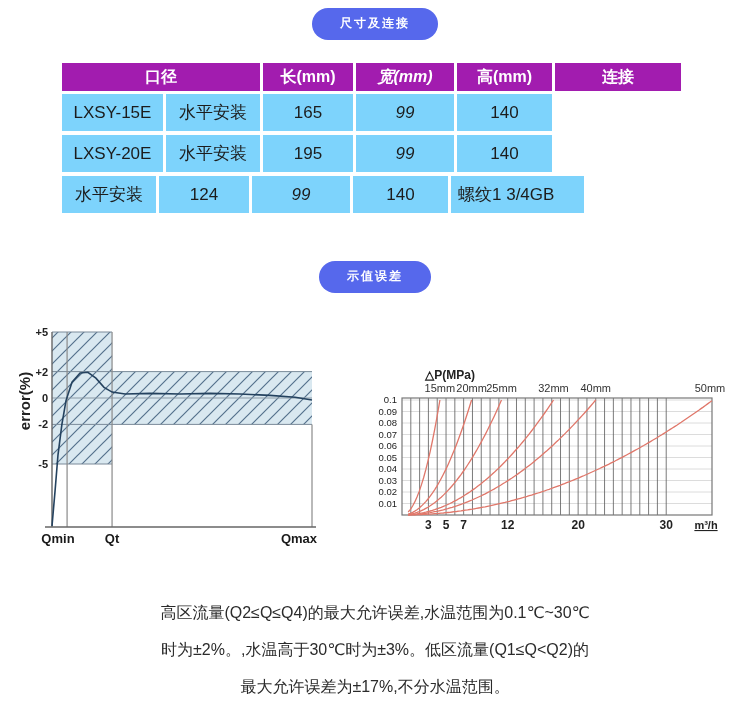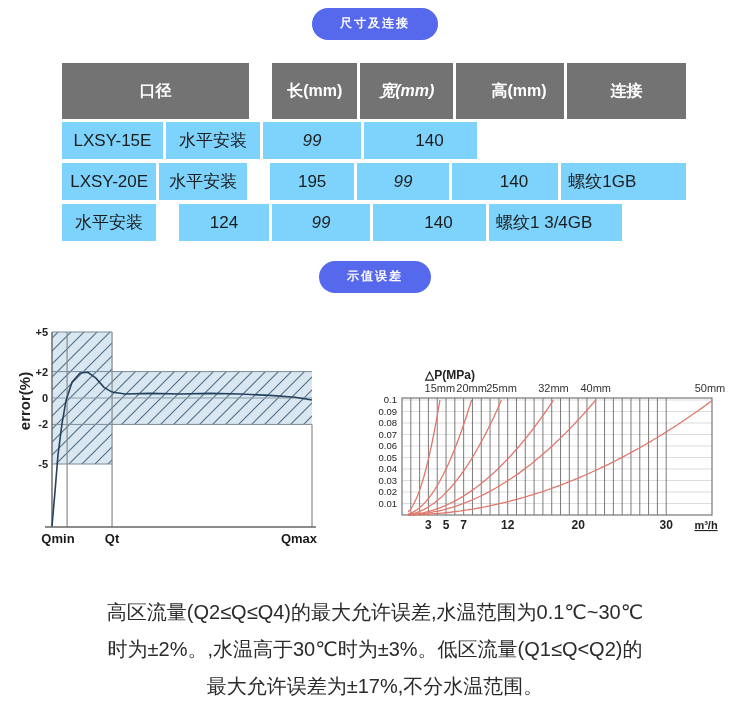--- a/index.html
+++ b/index.html
@@ -6,33 +6,33 @@
   body{font-family:"Liberation Sans","DejaVu Sans",sans-serif;}
   #page{position:relative;width:750px;height:713px;background:#fff;overflow:hidden;}
 
   .badge-row{position:absolute;left:0;width:750px;display:flex;justify-content:center;}
   .pill{background:#5668ec;color:#fff;font-size:12px;font-weight:bold;letter-spacing:2px;
         padding:5px 28px 6px 28px;border-radius:19px;line-height:21px;}
 
   
   .spec-table{position:absolute;left:62px;top:63px;width:624px;font-size:17px;color:#1c1c1c;}
   .t-head{display:flex;margin-bottom:3px;}
-  .t-head .cell{background:#737373;color:#fff;font-weight:bold;font-size:16px;
-                display:flex;align-items:center;justify-content:center;height:56px;}
+  .t-head .cell{background:#a21caf;color:#fff;font-weight:bold;font-size:16px;
+                display:flex;align-items:center;justify-content:center;height:28px;}
   .t-row{display:flex;margin-bottom:4px;}
   .t-row .cell{background:#7dd3fc;display:flex;align-items:center;justify-content:center;height:37px;}
   .cell{margin-right:3px;}
   .cell:last-child{margin-right:0;}
   .c-span{width:198px;}
-  .c1{width:101px;} .c2{width:94px;} .c3{width:90px;margin-left:20px;} .c4{width:98px;font-style:italic;} .c5{width:95px;padding-left:18px;}
+  .c1{width:101px;} .c2{width:94px;} .c3{width:90px;} .c4{width:98px;font-style:italic;} .c5{width:95px;}
   .c6{width:126px;justify-content:flex-start !important;padding-left:7px;}
 
   .chart-svg{position:absolute;}
   .footer-text{position:absolute;left:10px;top:594px;width:730px;text-align:center;
-               font-size:20px;line-height:37px;color:#2b2b2b;}
+               font-size:16px;line-height:37px;color:#2b2b2b;}
 </style>
 </head>
 <body>
 
 <div id="page">
 
   <div class="badge-row" style="top:8px;">
     <div class="pill">尺寸及连接</div>
   </div>
 
@@ -40,30 +40,30 @@
     <div class="t-head">
       <div class="cell c-span">口径</div>
       <div class="cell c3">长(mm)</div>
       <div class="cell c4">宽(mm)</div>
       <div class="cell c5">高(mm)</div>
       <div class="cell c6" style="justify-content:center !important;padding-left:0;">连接</div>
     </div>
     <div class="t-row">
       <div class="cell c1">LXSY-15E</div>
       <div class="cell c2">水平安装</div>
+      <div class="cell c3">165</div>
       <div class="cell c4">99</div>
       <div class="cell c5">140</div>
     </div>
     <div class="t-row">
       <div class="cell c1">LXSY-20E</div>
       <div class="cell c2">水平安装</div>
       <div class="cell c3">195</div>
       <div class="cell c4">99</div>
       <div class="cell c5">140</div>
-      <div class="cell c6">螺纹1GB</div>
     </div>
     <div class="t-row">
       <div class="cell c2">水平安装</div>
       <div class="cell c3">124</div>
       <div class="cell c4">99</div>
       <div class="cell c5">140</div>
       <div class="cell c6">螺纹1 3/4GB</div>
     </div>
   </div>
 

